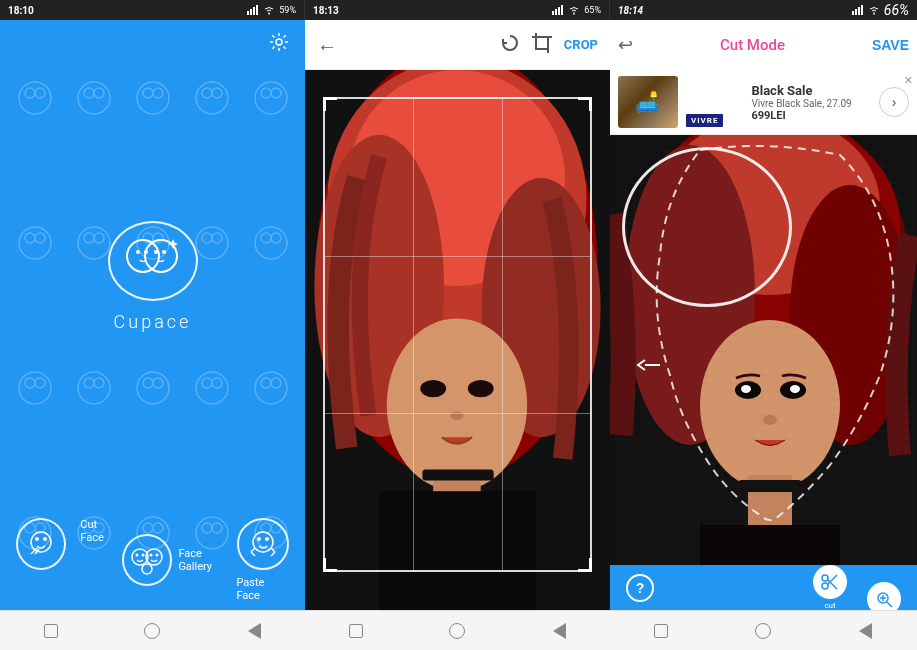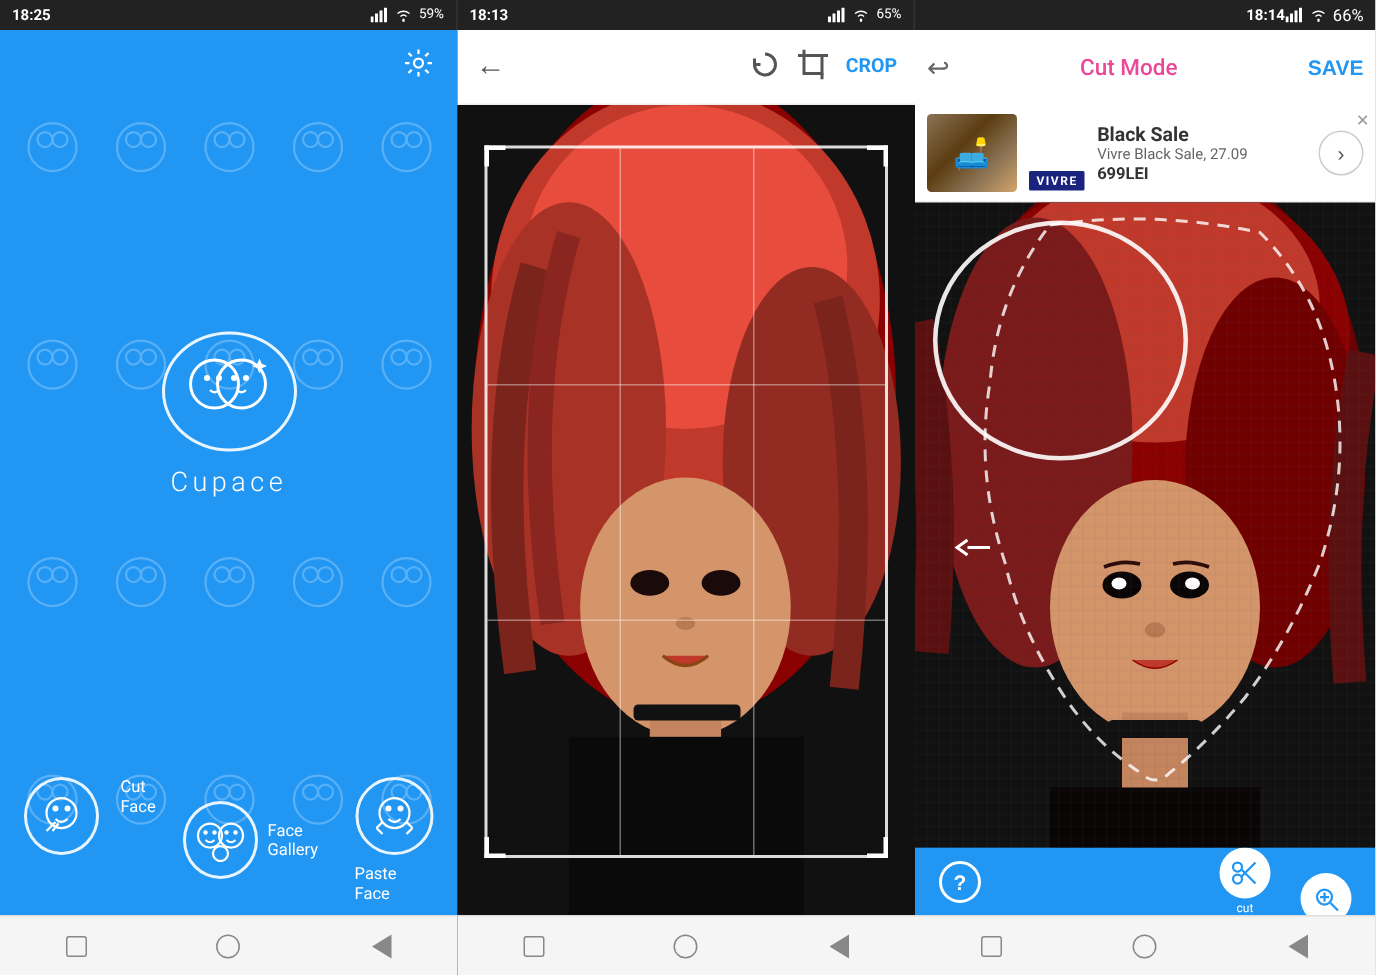--- a/index.html
+++ b/index.html
@@ -13,21 +13,21 @@
     .status-section:nth-child(1) { width: 305px; border-right: 1px solid #333; }
     .status-section:nth-child(2) { width: 305px; border-right: 1px solid #333; }
     .status-section:nth-child(3) { flex: 1; }
   </style>
 </head>
 <body>
 
 <div style="display:flex; height:20px; background:#222;">
 
   <div class="status-section" style="width:305px; border-right:1px solid #333; display:flex; align-items:center; justify-content:space-between; padding:0 8px;">
-    <span style="color:#fff;font-size:10px;font-weight:bold;">18:25</span>
+    <span style="color:#fff;font-size:10px;font-weight:bold;">18:10</span>
     <div style="display:flex;gap:4px;align-items:flex-start;">
       <svg width="12" height="10" viewBox="0 0 12 10">
           <rect x="0" y="6" width="2" height="4" fill="white"></rect>
           <rect x="3" y="4" width="2" height="6" fill="white"></rect>
           <rect x="6" y="2" width="2" height="8" fill="white"></rect>
           <rect x="9" y="0" width="2" height="10" fill="white"></rect>
         </svg>
       <svg width="12" height="10" viewBox="0 0 12 10">
           <path d="M6 7.5 L6 9.5" stroke="white" stroke-width="1.5" fill="none"></path>
           <path d="M4 6 Q6 4 8 6" stroke="white" stroke-width="1" fill="none"></path>
@@ -48,35 +48,35 @@
         </svg>
       <svg width="12" height="10" viewBox="0 0 12 10">
           <path d="M6 7.5 L6 9.5" stroke="white" stroke-width="1.5" fill="none"></path>
           <path d="M4 6 Q6 4 8 6" stroke="white" stroke-width="1" fill="none"></path>
           <path d="M2 4 Q6 1 10 4" stroke="white" stroke-width="1" fill="none"></path>
         </svg>
       <span style="color:#fff;font-size:9px;">65%</span>
     </div>
   </div>
 
-  <div class="status-section" style="flex:1; display:flex; align-items:center; justify-content:flex-end; padding:0 8px;">
+  <div class="status-section" style="flex:1; display:flex; align-items:center; justify-content:space-between; padding:0 8px;font-style:italic;">
     <span style="color:#fff;font-size:10px;font-weight:bold;">18:14</span>
     <div style="display:flex;gap:4px;align-items:center;">
       <svg width="12" height="10" viewBox="0 0 12 10">
           <rect x="0" y="6" width="2" height="4" fill="white"></rect>
           <rect x="3" y="4" width="2" height="6" fill="white"></rect>
           <rect x="6" y="2" width="2" height="8" fill="white"></rect>
           <rect x="9" y="0" width="2" height="10" fill="white"></rect>
         </svg>
       <svg width="12" height="10" viewBox="0 0 12 10">
           <path d="M6 7.5 L6 9.5" stroke="white" stroke-width="1.5" fill="none"></path>
           <path d="M4 6 Q6 4 8 6" stroke="white" stroke-width="1" fill="none"></path>
           <path d="M2 4 Q6 1 10 4" stroke="white" stroke-width="1" fill="none"></path>
         </svg>
-      <span style="color:#fff;font-size:11px;">66%</span>
+      <span style="color:#fff;font-size:14px;">66%</span>
     </div>
   </div>
 </div>
 
 <div style="display:flex; flex:1; overflow:hidden;">
 
   <div style="width:305px; background:#2196F3; display:flex; flex-direction:column; position:relative; overflow:hidden;">
 
     <div style="position:absolute;top:0;left:0;right:0;bottom:40px;display:grid;grid-template-columns:repeat(5,1fr);gap:10px;padding:10px;opacity:0.25;pointer-events:none;">
 
@@ -424,21 +424,21 @@
       <div style="position:absolute;top:4px;right:4px;font-size:11px;color:#999;cursor:pointer;">✕</div>
 
       <div style="width:60px;height:52px;background:linear-gradient(135deg,#8B7355 0%,#5c3d11 40%,#8B7355 70%,#d4a56a 100%);border-radius:3px;display:flex;align-items:center;justify-content:center;flex-shrink:0;overflow:hidden;">
         <div style="font-size:20px;">🛋️</div>
       </div>
 
       <div style="display:flex;flex-direction:column;gap:2px;flex-shrink:0;margin-top:36px;">
         <div style="background:#1a237e;color:#fff;font-size:8px;font-weight:bold;padding:2px 5px;border-radius:1px;letter-spacing:1px;">VIVRE</div>
       </div>
 
-      <div style="flex:1;min-width:0;">
+      <div style="flex:1;min-width:0;margin-left:20px;">
         <div style="font-weight:bold;font-size:13px;color:#333;">Black Sale</div>
         <div style="font-size:10px;color:#666;white-space:nowrap;overflow:hidden;text-overflow:ellipsis;">Vivre Black Sale, 27.09</div>
         <div style="font-size:11px;font-weight:bold;color:#333;">699LEI</div>
       </div>
 
       <button style="width:30px;height:30px;border:1px solid #ccc;border-radius:50%;display:flex;align-items:center;justify-content:center;background:#fff;cursor:pointer;flex-shrink:0;">
         <span style="font-size:14px;color:#555;">›</span>
       </button>
     </div>
 

